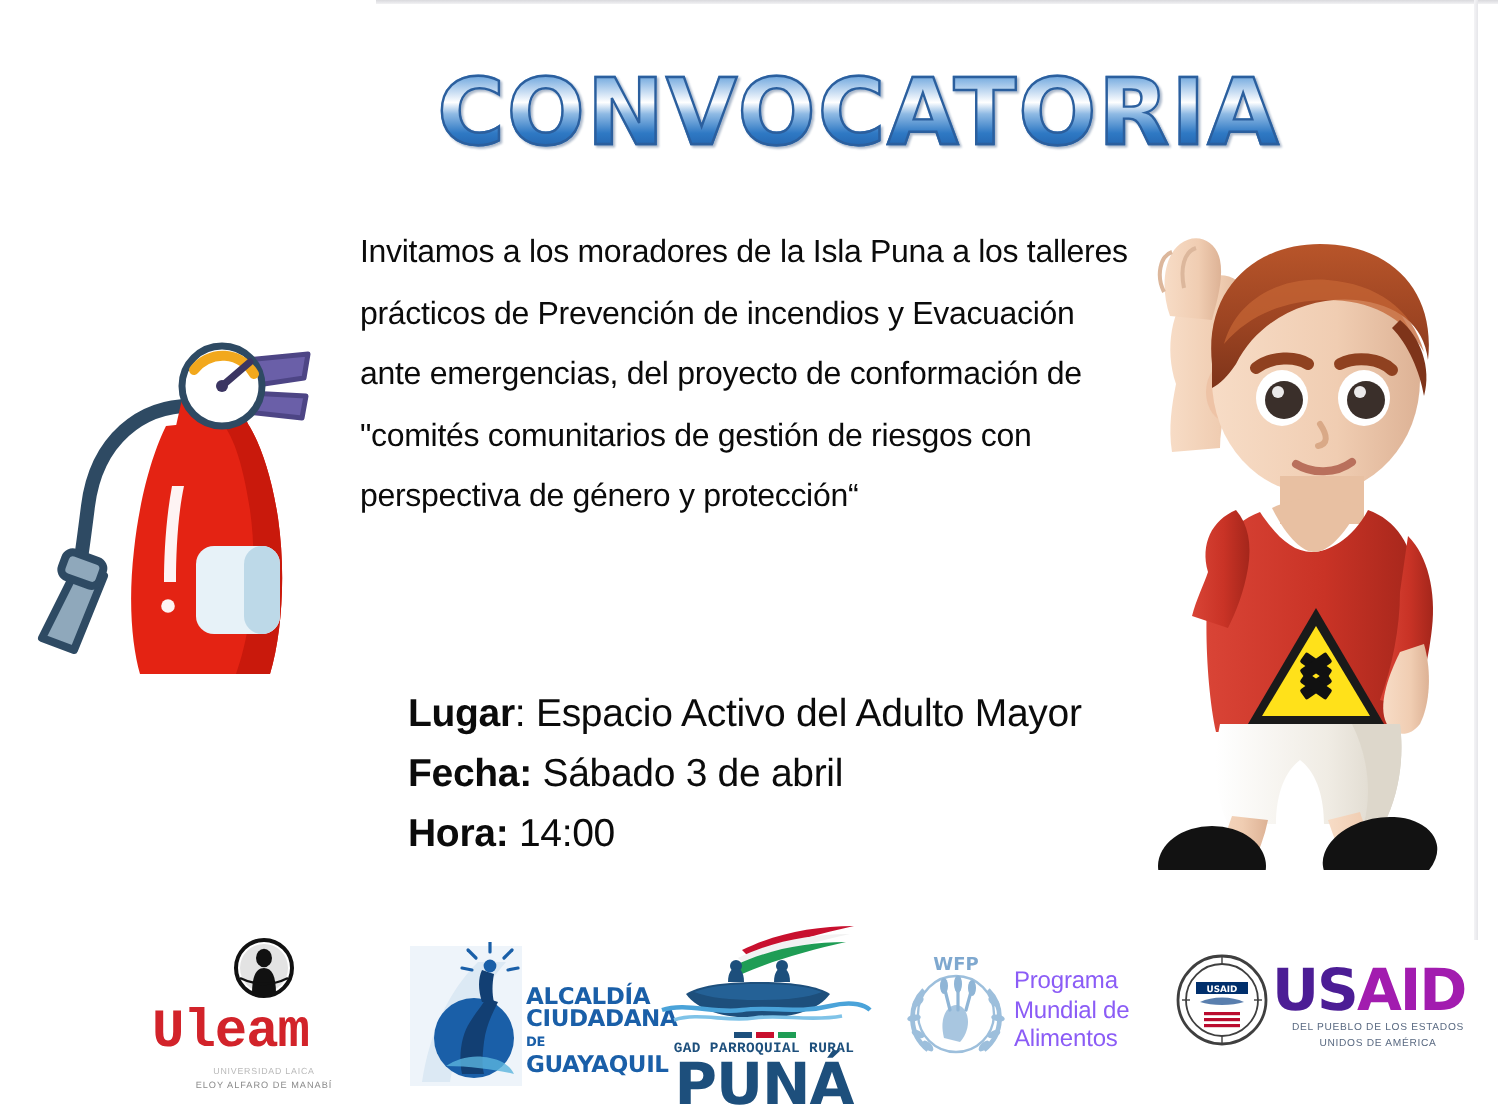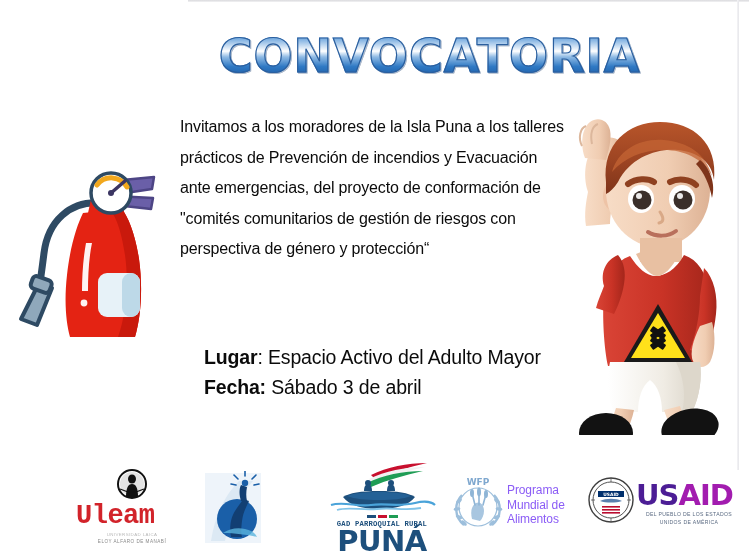--- a/index.html
+++ b/index.html
@@ -199,20 +199,23 @@
   </div>
 
   <div class="body-text">Invitamos a los moradores de la Isla Puna a los talleres prácticos de Prevención de incendios y Evacuación ante emergencias, del proyecto de conformación de "comités comunitarios de gestión de riesgos con perspectiva de género y protección“</div>
 
   <div class="details">
     <div>
       <span class="lbl">Lugar</span><span>: </span><span>Espacio Activo del Adulto Mayor</span>
     </div>
     <div>
       <span class="lbl">Fecha:</span><span> Sábado 3 de abril</span>
+    </div>
+    <div>
+      <span class="lbl">Hora:</span><span> 14:00</span>
     </div>
   </div>
 
   <div class="extinguisher">
     <svg viewBox="0 0 170 190" width="170" height="190">
 
       <path d="M88 48 C58 46 36 66 32 98 C29 122 28 128 27 134" fill="none" stroke="#2e4a63" stroke-width="7" stroke-linecap="round"></path>
 
       <path d="M27 128 l13 5 -15 37 -16 -6 z" fill="#8fa8bb" stroke="#2e4a63" stroke-width="4" stroke-linejoin="round"></path>
       <rect x="19" y="123" width="20" height="13" rx="4" transform="rotate(20 29 130)" fill="#8fa8bb" stroke="#2e4a63" stroke-width="4"></rect>
@@ -363,20 +366,25 @@
         <circle cx="40" cy="12" r="3.2" fill="#1a5fa8"></circle>
         <g stroke="#1a5fa8" stroke-width="1.6" stroke-linecap="round">
           <line x1="40" y1="5" x2="40" y2="0"></line>
           <line x1="33" y1="8" x2="29" y2="4"></line>
           <line x1="47" y1="8" x2="51" y2="4"></line>
           <line x1="31" y1="14" x2="26" y2="13"></line>
           <line x1="49" y1="14" x2="54" y2="13"></line>
         </g>
         <path d="M18 62 C24 58 32 56 40 58 C46 59 50 62 52 66 C44 64 30 62 18 62 Z" fill="#5ab4dd" opacity="0.8"></path>
       </svg>
+      <div class="alc-text">
+        <div class="alc-l1">ALCALDÍA</div>
+        <div class="alc-l2">CIUDADANA</div>
+        <div class="alc-l3"><span class="alc-de">DE</span> <span>GUAYAQUIL</span></div>
+      </div>
     </div>
 
     <div class="logo logo-puna">
       <svg viewBox="0 0 118 48" width="118" height="48">
 
         <path d="M48 12 C64 4 84 0 104 0 C86 4 68 9 52 16 Z" fill="#c8102e"></path>
         <path d="M46 16 C62 8 82 4 102 4 C84 8 66 13 50 20 Z" fill="#f2f2f2"></path>
         <path d="M44 20 C60 12 80 8 100 8 C82 12 64 17 48 24 Z" fill="#1f9d55"></path>
 
         <path d="M20 34 C26 30 38 28 56 28 C74 28 86 30 92 34

